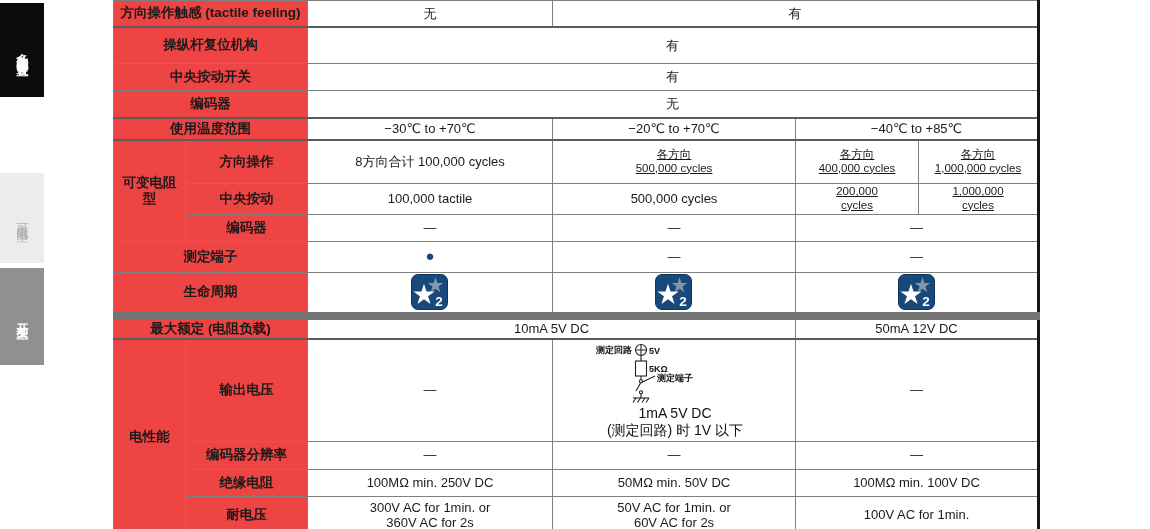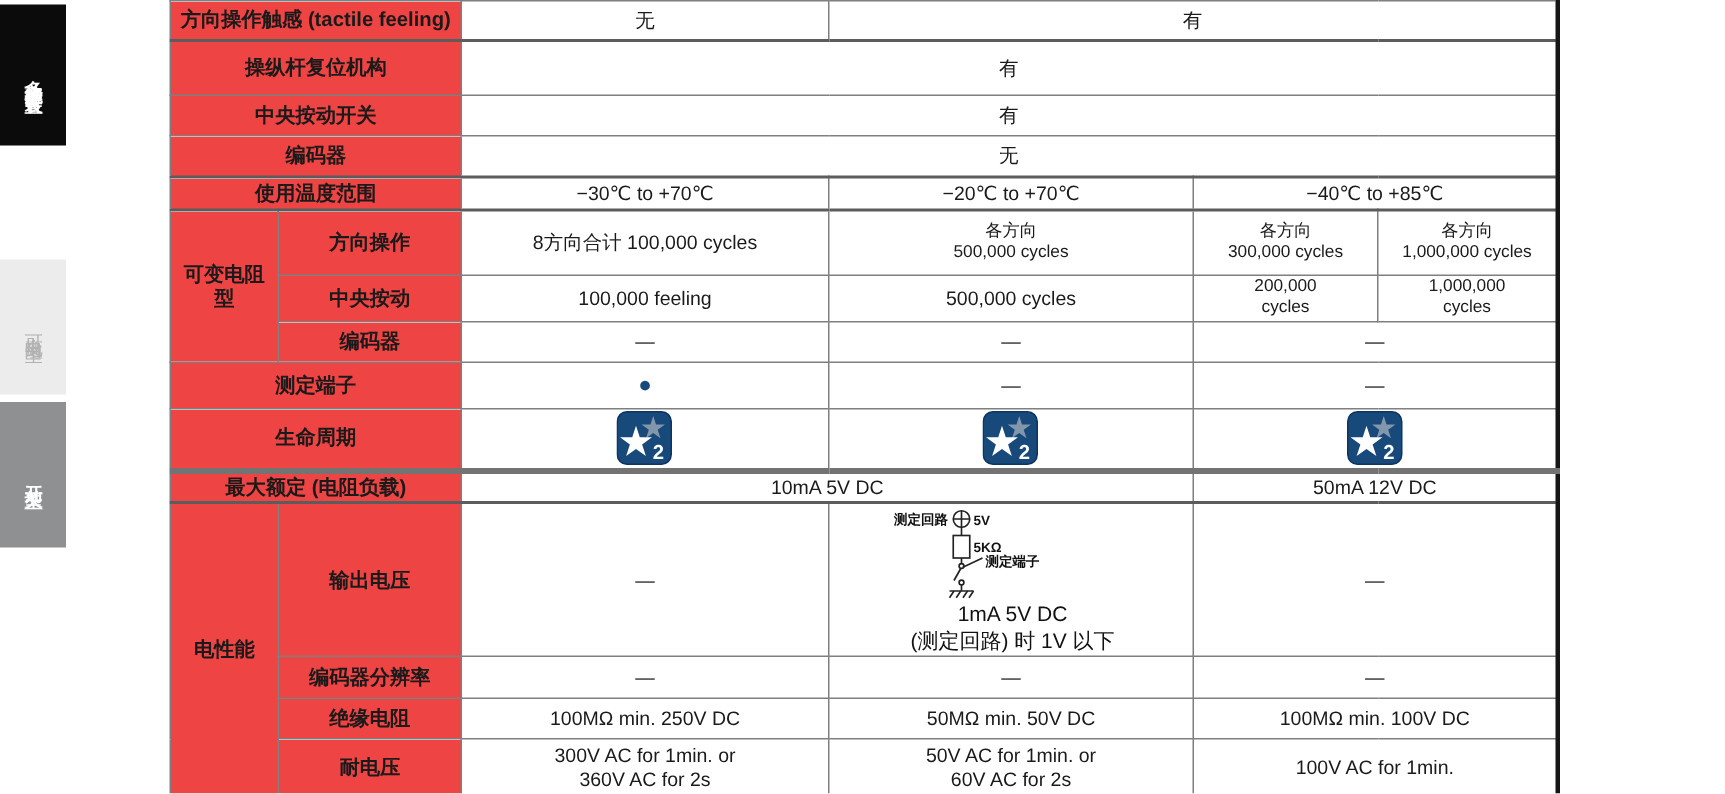--- a/index.html
+++ b/index.html
@@ -13,22 +13,22 @@
   .tab-light{top:173px;height:90px;background:#ececec;color:#b2b2b2;font-weight:normal;}
   .tab-gray{top:268px;height:97px;background:#8f9092;color:#ffffff;font-weight:bold;}
 
   
   table.spec{position:absolute;left:113px;top:0;width:925px;table-layout:fixed;border-collapse:collapse;
              border:1px solid #5f5f5f;border-right:3px solid #161616;}
   td{border:1px solid #7f7f7f;text-align:center;vertical-align:middle;font-size:13px;
      padding:1px 2px;overflow:hidden;line-height:1.18;}
   td.lbl,td.grp,td.sub{background:#ef4444;font-weight:bold;font-size:13.5px;}
   tr.sec td{border-bottom:2px solid #5c5c5c;}
-  tr.sec3 td{border-bottom:4px solid #737373;}
-  .sm{font-size:11.5px;line-height:1.2;}
+  tr.sec3 td{border-bottom:8px solid #737373;}
+  .sm{font-size:11.5px;line-height:1.2;text-decoration:underline;}
   .dash{color:#222;}
   .dot{color:#17497b;font-size:15px;line-height:1;}
 
   
   .ckt{width:190px;margin:0 auto;text-align:center;}
   .ckt svg{display:block;}
   .cktline{font-size:14px;line-height:1.25;color:#111;padding-left:2px;}
 
   .badge{display:inline-block;vertical-align:middle;}
 </style>
@@ -95,31 +95,31 @@
     <tr style="height:44px">
       <td class="grp" rowspan="3">可变电阻型</td>
       <td class="sub">方向操作</td>
       <td>8方向合计 100,000 cycles</td>
       <td class="sm">
         <div>各方向</div>
         <div>500,000 cycles</div>
       </td>
       <td class="sm">
         <div>各方向</div>
-        <div>300,000 cycles</div>
+        <div>400,000 cycles</div>
       </td>
       <td class="sm">
         <div>各方向</div>
         <div>1,000,000 cycles</div>
       </td>
     </tr>
 
     <tr style="height:28px">
       <td class="sub">中央按动</td>
-      <td>100,000 feeling</td>
+      <td>100,000 tactile</td>
       <td>500,000 cycles</td>
       <td class="sm">
         <div>200,000</div>
         <div>cycles</div>
       </td>
       <td class="sm">
         <div>1,000,000</div>
         <div>cycles</div>
       </td>
     </tr>

